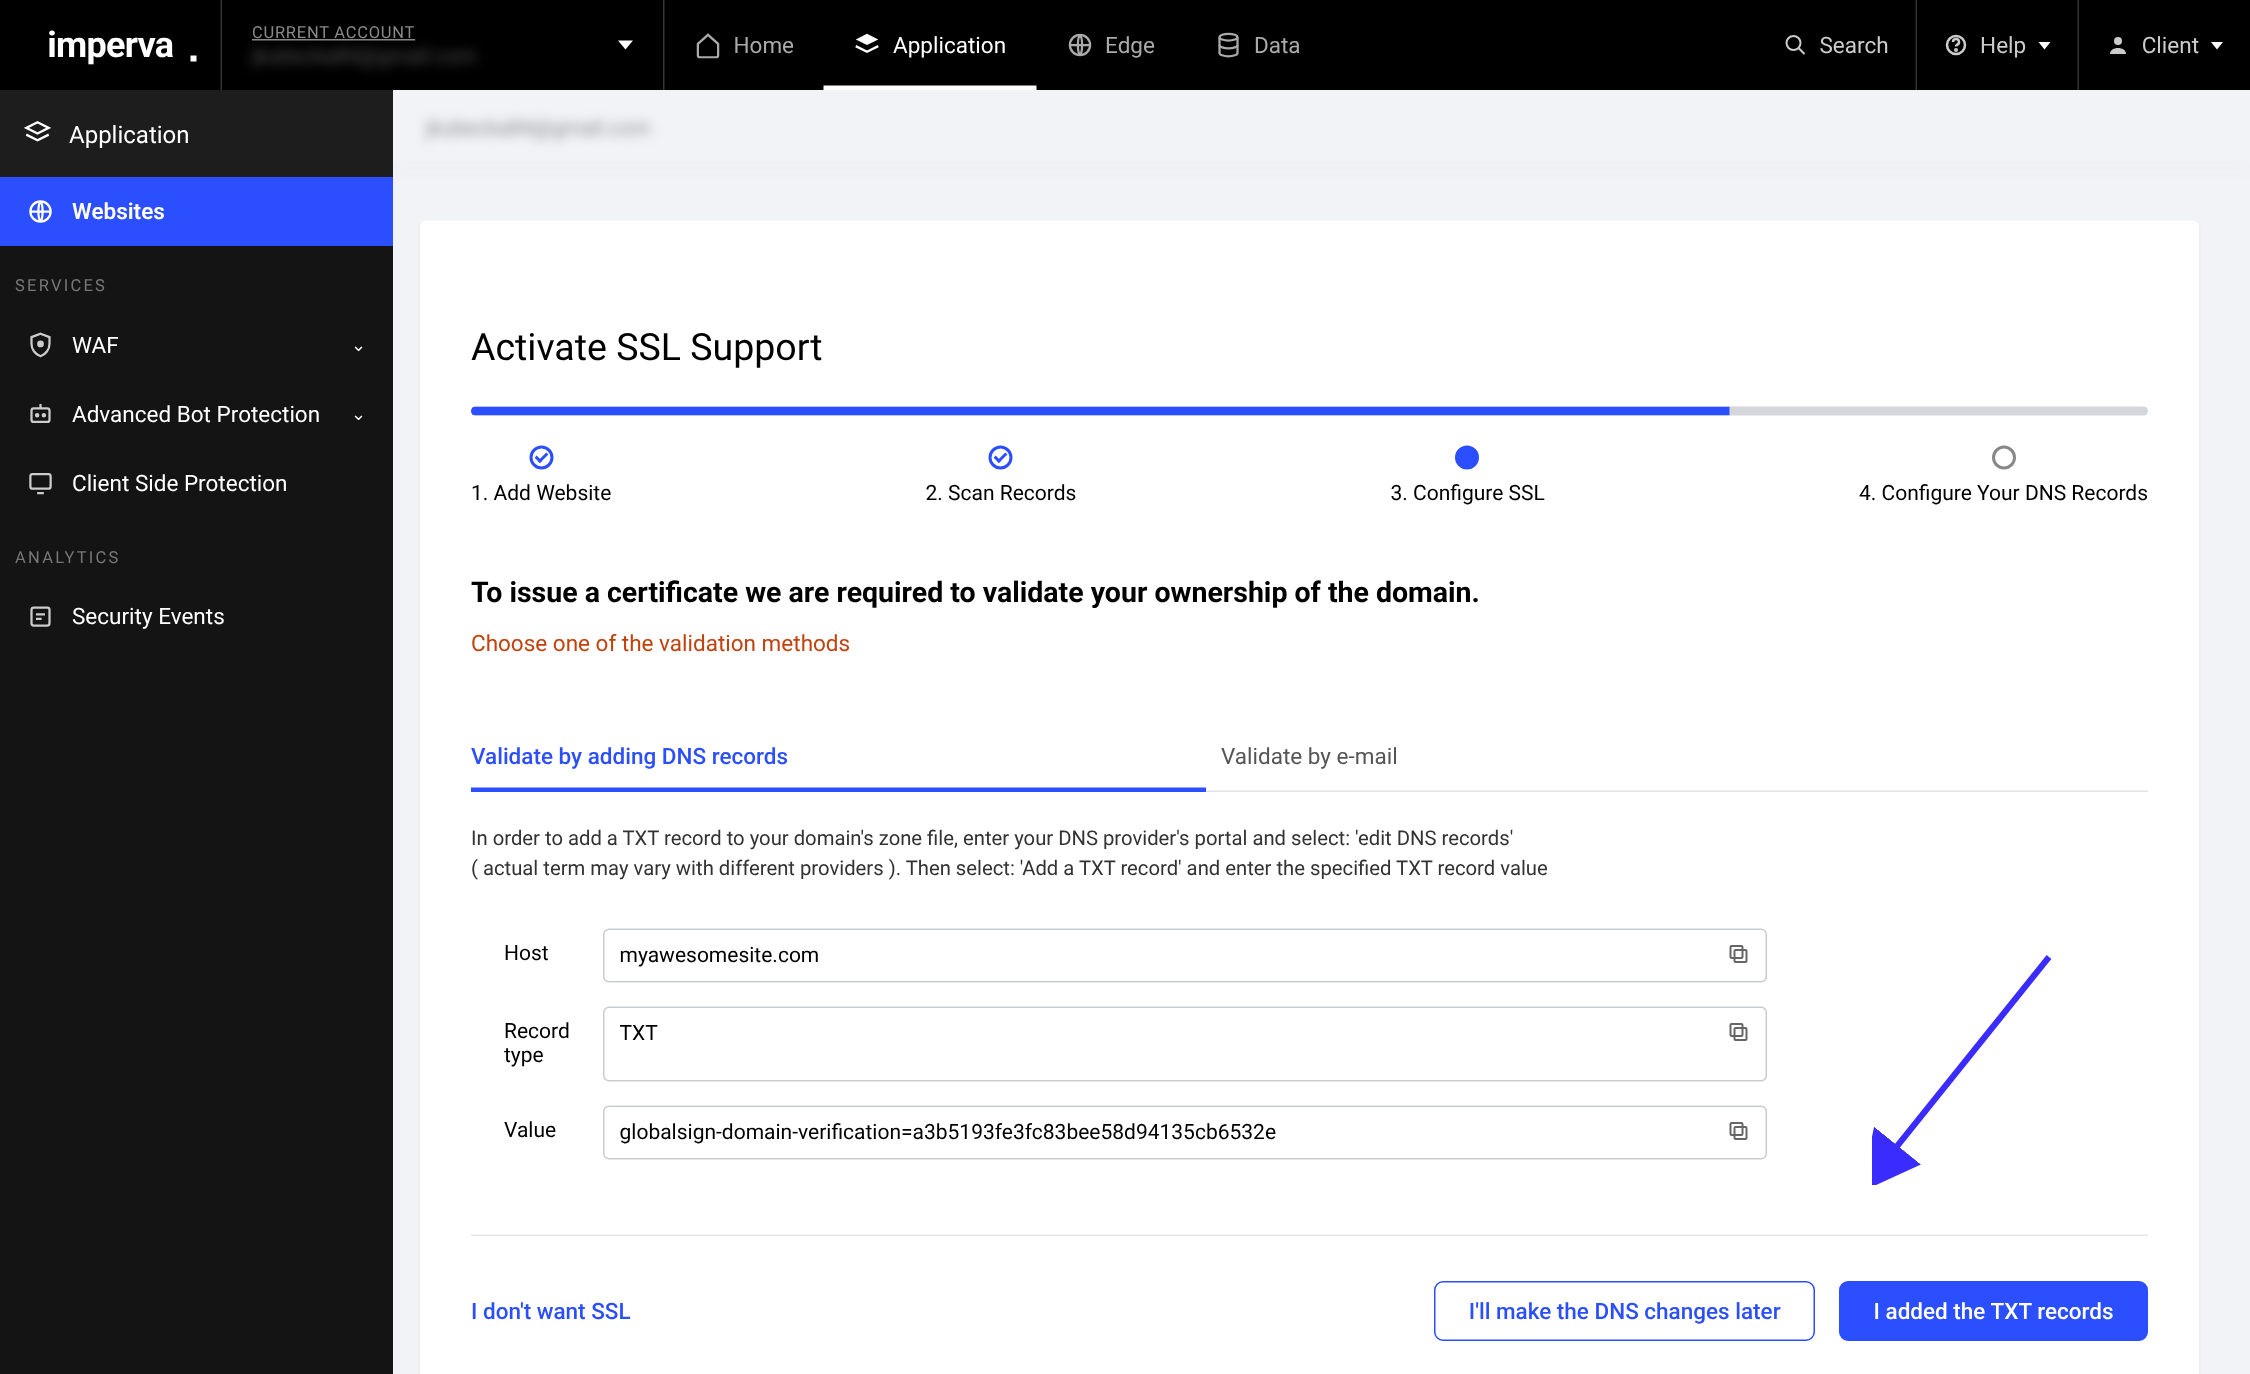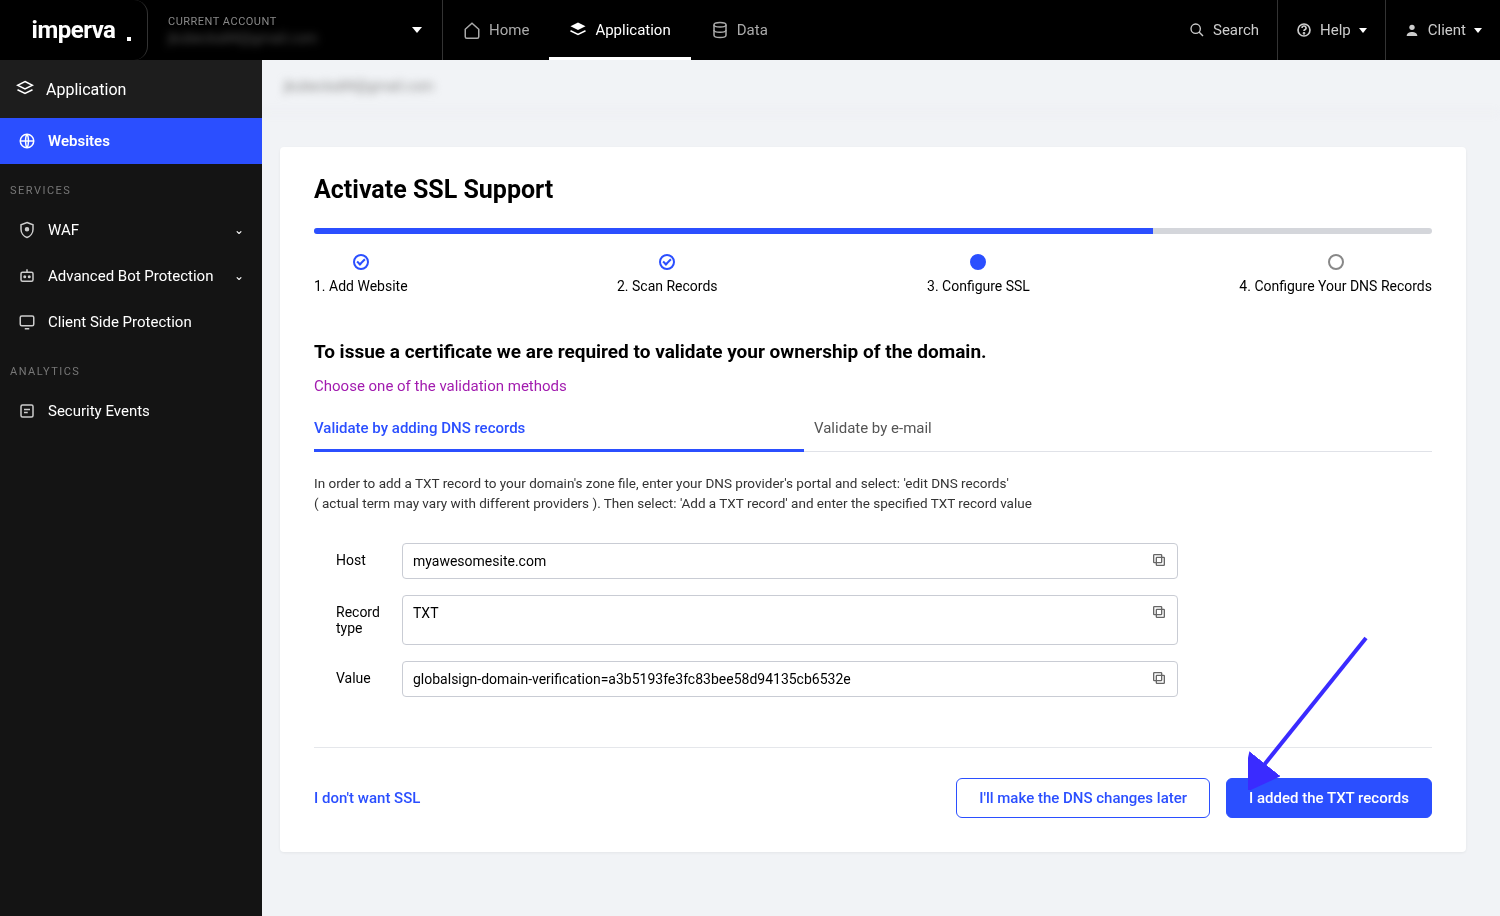--- a/index.html
+++ b/index.html
@@ -1,23 +1,23 @@
 <!DOCTYPE html>
 <html><head>
 <meta charset="utf-8">
 <style>
 * { box-sizing: border-box; margin: 0; padding: 0; }
 body { font-family: -apple-system, BlinkMacSystemFont, "Segoe UI", Roboto, sans-serif; background: #f1f3f6; width: 1500px; height: 916px; overflow: hidden; position: relative; }
 
 
 .topbar { height: 60px; background: #000; display: flex; align-items: center; color: #fff; }
-.logo { width: 148px; display: flex; align-items: center; justify-content: center; font-size: 24px; font-weight: 700; letter-spacing: -0.5px; border-right: 1px solid #333; height: 100%; position: relative; border-radius: 14px; }
+.logo { width: 148px; display: flex; align-items: center; justify-content: center; font-size: 24px; font-weight: 700; letter-spacing: -0.5px; border-right: 1px solid #333; height: 100%; position: relative; }
 .logo::after { content: ""; position: absolute; bottom: 19px; right: 16px; width: 4px; height: 4px; background: #fff; }
 .account-selector { padding: 0 20px; height: 100%; display: flex; flex-direction: column; justify-content: center; gap: 2px; min-width: 295px; border-right: 1px solid #333; position: relative; cursor: pointer; }
-.account-label { font-size: 11px; color: #888; letter-spacing: 0.5px; }
+.account-label { font-size: 11px; color: #888; letter-spacing: 0.5px; text-decoration: underline; }
 .account-value { font-size: 14px; color: #555; filter: blur(4px); }
 .account-selector .chevron { position: absolute; right: 20px; top: 50%; transform: translateY(-50%); }
 
 .nav { display: flex; height: 100%; }
 .nav-item { display: flex; align-items: center; gap: 8px; padding: 0 20px; color: #aaa; font-size: 15px; cursor: pointer; position: relative; }
 .nav-item.active { color: #fff; }
 .nav-item.active::after { content: ""; position: absolute; left: 0; right: 0; bottom: 0; height: 3px; background: #fff; }
 .nav-item .ico { width: 18px; height: 18px; }
 
 .topbar-right { margin-left: auto; display: flex; align-items: flex-end; height: 100%; }
@@ -30,34 +30,34 @@
 .sidebar-item { display: flex; align-items: center; gap: 12px; padding: 14px 18px; font-size: 15px; cursor: pointer; position: relative; }
 .sidebar-item.active { background: #2b4fff; font-weight: 600; }
 .sidebar-item .chev { margin-left: auto; font-size: 12px; }
 .sidebar-section { font-size: 11px; color: #777; letter-spacing: 1.5px; padding: 20px 10px 10px; }
 
 
 .main { position: absolute; left: 262px; right: 0; top: 60px; bottom: 0; overflow: auto; }
 .breadcrumb { padding: 18px 22px; color: #888; font-size: 14px; filter: blur(4px); border-bottom: 1px solid #e5e7eb; }
 .card { background: #fff; margin: 34px 34px 26px 18px; border-radius: 4px; padding: 28px 34px 34px; box-shadow: 0 1px 3px rgba(0,0,0,0.06); }
 
-.card h1 { font-size: 25px; font-weight: 700; margin-bottom: 24px; }
+.card h1 { font-size: 25px; font-weight: 400; margin-bottom: 24px; margin-top: 43px; }
 
 
 .progress-bar { height: 6px; background: #d4d6db; border-radius: 3px; overflow: hidden; margin-bottom: 20px; }
 .progress-fill { height: 100%; background: #2b4fff; width: 75%; }
 .steps { display: flex; justify-content: space-between; margin-bottom: 46px; font-size: 14px; }
 .step { display: flex; align-items: center; gap: 8px; flex-direction: column; }
 .step-circle { width: 16px; height: 16px; border-radius: 50%; border: 2px solid #2b4fff; display: flex; align-items: center; justify-content: center; }
 .step-circle.done::after { content: ""; width: 6px; height: 3px; border-left: 2px solid #2b4fff; border-bottom: 2px solid #2b4fff; transform: rotate(-45deg) translate(1px,-1px); }
 .step-circle.current { background: #2b4fff; }
 .step-circle.pending { border-color: #888; }
 
 .lead { font-size: 19px; font-weight: 700; margin-bottom: 14px; }
-.sub { font-size: 15px; color: #a21caf; margin-bottom: 12px; }
+.sub { font-size: 15px; color: #c2410c; margin-bottom: 45px; }
 
 
 .tabs { display: flex; border-bottom: 1px solid #e0e2e8; margin-bottom: 22px; }
 .tab { padding: 12px 0; width: 490px; text-align: left; font-size: 15px; cursor: pointer; color: #555; }
 .tab.active { color: #2b4fff; border-bottom: 3px solid #2b4fff; margin-bottom: -1px; font-weight: 500; }
 .tab:not(.active) { text-align: left; padding-left: 10px; }
 
 .instructions { font-size: 13.5px; color: #333; line-height: 1.45; margin-bottom: 30px; }
 
 
@@ -97,20 +97,27 @@
           <path d="M3 11l9-8 9 8v10a2 2 0 0 1-2 2H5a2 2 0 0 1-2-2z"></path>
         </svg>
       <span>Home</span>
     </div>
     <div class="nav-item active">
       <svg class="ico" viewBox="0 0 24 24" fill="#fff">
           <path d="M12 2l10 5-10 5L2 7z"></path>
           <path d="M2 13l10 5 10-5" fill="none" stroke="#fff" stroke-width="2"></path>
         </svg>
       <span>Application</span>
+    </div>
+    <div class="nav-item">
+      <svg class="ico" viewBox="0 0 24 24" fill="none" stroke="#aaa" stroke-width="2">
+          <circle cx="12" cy="12" r="9"></circle>
+          <path d="M3 12h18M12 3c2.5 3 2.5 15 0 18M12 3c-2.5 3-2.5 15 0 18"></path>
+        </svg>
+      <span>Edge</span>
     </div>
     <div class="nav-item">
       <svg class="ico" viewBox="0 0 24 24" fill="none" stroke="#aaa" stroke-width="2">
           <ellipse cx="12" cy="5" rx="8" ry="3"></ellipse>
           <path d="M4 5v14c0 1.7 3.6 3 8 3s8-1.3 8-3V5"></path>
           <path d="M4 12c0 1.7 3.6 3 8 3s8-1.3 8-3"></path>
         </svg>
       <span>Data</span>
     </div>
   </div>

